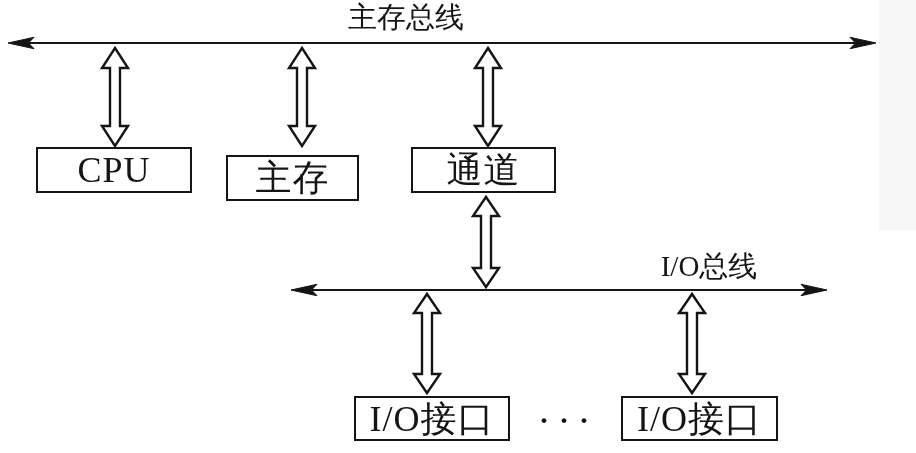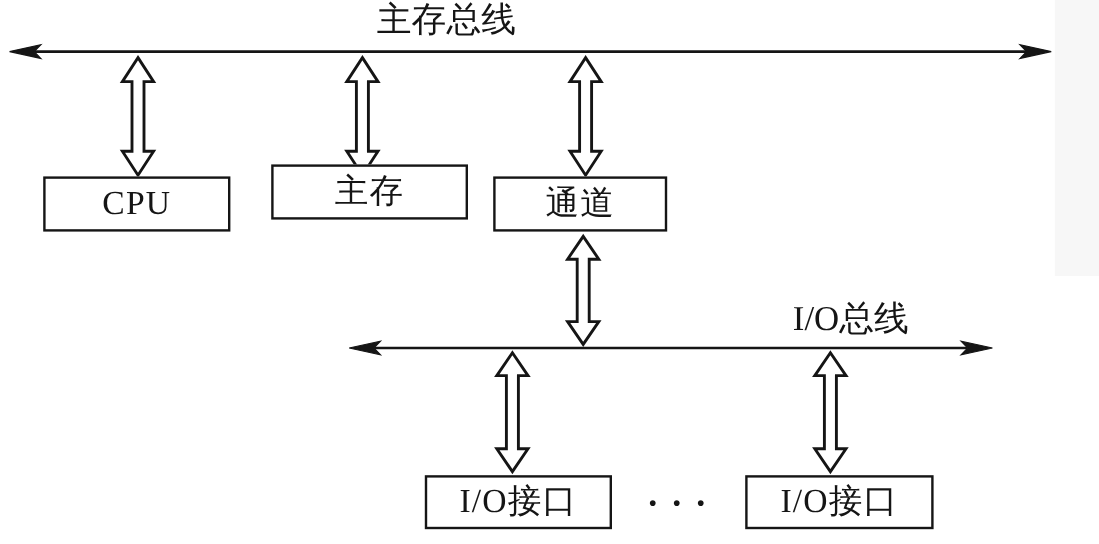--- a/index.html
+++ b/index.html
@@ -35,21 +35,21 @@
     position: absolute;
     box-sizing: border-box;
     height: 46px;
     border: 2.5px solid #151515;
     background: #ffffff;
     display: flex;
     align-items: center;
     justify-content: center;
   }
   .node-label {
-    font-size: 28px;
+    font-size: 36px;
     line-height: 1;
     white-space: nowrap;
     letter-spacing: 1px;
   }
   .ellipsis {
     position: absolute;
     transform: translate(-50%, -50%);
     font-size: 30px;
     font-weight: bold;
     letter-spacing: 10px;
@@ -84,27 +84,27 @@
       <path d="M488,48 L501,68 L493,68 L493,126 L501,126 L488,146 L475,126 L483,126 L483,68 L475,68 Z"></path>
 
       <path d="M486,197 L499,216 L491,216 L491,268 L499,268 L486,287 L473,268 L481,268 L481,216 L473,216 Z"></path>
 
       <path d="M427,294 L440,313 L432,313 L432,374 L440,374 L427,393 L414,374 L422,374 L422,313 L414,313 Z"></path>
 
       <path d="M692,294 L705,313 L697,313 L697,374 L705,374 L692,393 L679,374 L687,374 L687,313 L679,313 Z"></path>
     </g>
   </svg>
 
-  <div class="bus-label" style="left:372px; top:2px;text-align:right;">主存总线</div>
+  <div class="bus-label" style="left:406px; top:2px;text-align:right;">主存总线</div>
   <div class="bus-label" style="left:709px; top:251px;">I/O总线</div>
 
   <div class="node-box" style="left:36px; top:147px; width:156px;">
     <span class="node-label">CPU</span>
   </div>
-  <div class="node-box" style="left:226px; top:137px; width:164px;">
+  <div class="node-box" style="left:226px; top:155px; width:133px;">
     <span class="node-label">主存</span>
   </div>
   <div class="node-box" style="left:411px; top:147px; width:145px;">
     <span class="node-label">通道</span>
   </div>
 
   <div class="node-box" style="left:354px; top:396px; width:156px; height:45px;">
     <span class="node-label">I/O接口</span>
   </div>
   <div class="node-box" style="left:621px; top:396px; width:157px; height:45px;">

